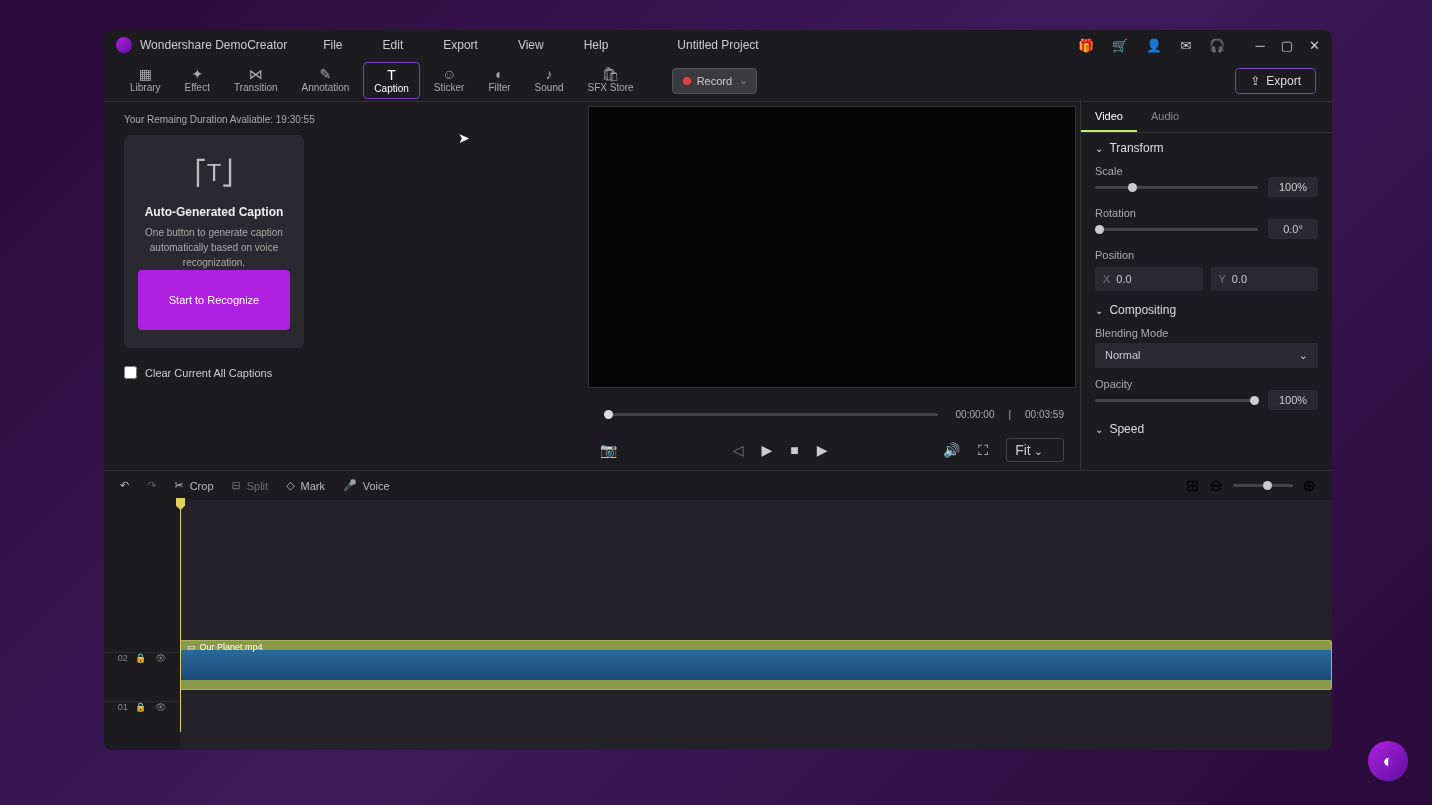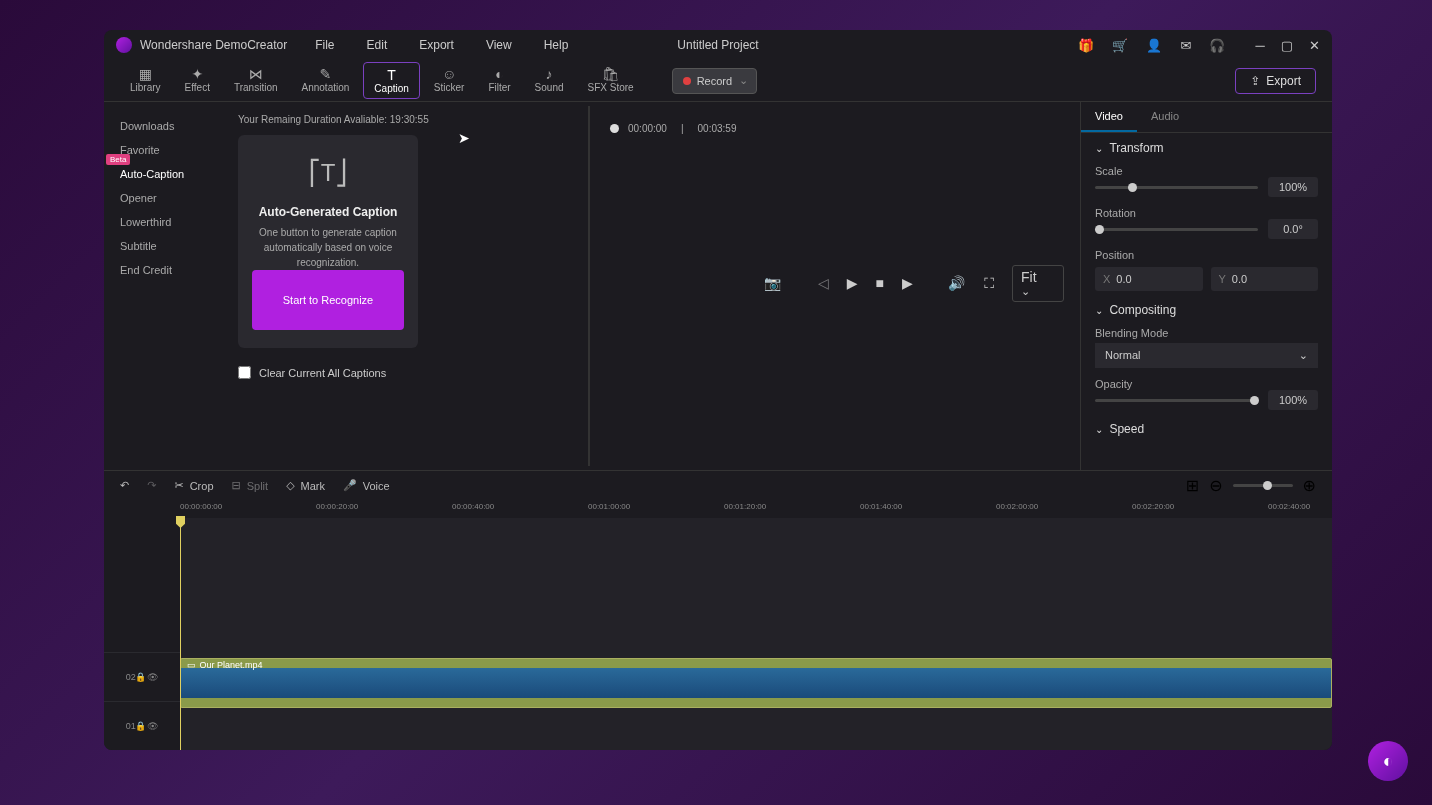--- a/index.html
+++ b/index.html
@@ -1,21 +1,21 @@
 <!DOCTYPE html>
 <html><head>
 <meta charset="utf-8">
 <style>
 *{margin:0;padding:0;box-sizing:border-box;font-family:-apple-system,'Segoe UI',sans-serif;user-select:none}
 body{background:linear-gradient(135deg,#2a0a3a,#3d1a5a,#2a0a3a);width:1432px;height:805px;position:relative;overflow:hidden}
 .window{position:absolute;left:104px;top:30px;width:1228px;height:720px;background:#1c1b20;border-radius:8px;display:flex;flex-direction:column;overflow:hidden}
 .titlebar{height:30px;display:flex;align-items:center;padding:0 12px;color:#ccc;font-size:12px}
 .app-logo{width:16px;height:16px;background:linear-gradient(135deg,#b020e0,#6010a0);border-radius:50%;margin-right:8px}
 .app-name{font-weight:400}
-.menus{display:flex;gap:32px;margin-left:28px}
+.menus{display:flex;gap:40px;margin-left:36px}
 .menus span{color:#ccc;font-size:12px;cursor:pointer}
 .project-title{position:absolute;left:50%;transform:translateX(-50%);color:#ccc;font-size:12px}
 .titlebar-right{margin-left:auto;display:flex;gap:18px;align-items:center}
 .titlebar-right span{color:#ccc;font-size:13px;cursor:pointer}
 .win-ctrl{display:flex;gap:16px;margin-left:12px}
 .ribbon{height:42px;display:flex;align-items:center;padding:0 16px;border-bottom:1px solid #333}
 .ribbon-tabs{display:flex;gap:4px}
 .ribbon-tab{display:flex;flex-direction:column;align-items:center;padding:4px 10px;color:#aaa;font-size:10px;cursor:pointer;border-radius:4px}
 .ribbon-tab.active{border:1px solid #7a40c0;color:#fff}
 .ribbon-tab .ico{font-size:14px;height:16px;display:flex;align-items:center}
@@ -32,54 +32,54 @@
 .beta-badge{position:absolute;left:2px;top:-8px;background:#e04080;color:#fff;font-size:8px;padding:1px 4px;border-radius:2px}
 .caption-content{flex:1;padding:12px 20px;color:#aaa}
 .remain{font-size:10px;margin-bottom:10px}
 .caption-card{background:#2a292f;border-radius:6px;padding:18px 14px;text-align:center;width:180px}
 .caption-ico{width:40px;height:40px;margin:0 auto 12px;display:flex;align-items:center;justify-content:center;font-size:24px;color:#bbb}
 .caption-title{color:#eee;font-size:12px;font-weight:600;margin-bottom:6px}
 .caption-desc{font-size:10px;line-height:1.5;}
 .recognize-btn{background:#b020e0;color:#fff;border:none;padding:24px 22px;border-radius:4px;font-size:11px;cursor:pointer;width:100%}
 .clear-check{display:flex;align-items:center;gap:8px;margin-top:18px;font-size:11px;color:#ccc}
 .clear-check input{width:13px;height:13px}
-.center-panel{flex:1;display:flex;flex-direction:row;padding:2px;min-width:0}
+.center-panel{flex:1;display:flex;flex-direction:column;padding:2px;min-width:0}
 .preview{flex:1;background:#050505;border:1px solid #333;margin:2px}
 .preview-controls{height:48px;display:flex;align-items:center;padding:0 14px;gap:14px;color:#bbb}
 .progress-bar{flex:1;height:3px;background:#444;border-radius:2px;position:relative;margin:0 4px}
 .progress-bar::before{content:'';position:absolute;left:0;top:-3px;width:9px;height:9px;background:#ddd;border-radius:50%}
 .time{font-size:10px;color:#aaa}
 .ctrl-row{display:flex;align-items:center;gap:18px;padding:0 14px 6px}
 .ctrl-row span{color:#ccc;font-size:14px;cursor:pointer}
 .fit-select{margin-left:auto;background:transparent;border:1px solid #444;color:#ccc;padding:3px 20px 3px 8px;font-size:11px;border-radius:3px;position:relative}
 .right-panel{width:252px;background:#1c1b20;border-left:1px solid #333;display:flex;flex-direction:column}
 .rp-tabs{display:flex;border-bottom:1px solid #333}
 .rp-tab{padding:8px 14px;color:#888;font-size:11px;cursor:pointer}
-.rp-tab.active{color:#fff;border-bottom:2px solid #0369a1}
+.rp-tab.active{color:#fff;border-bottom:2px solid #bef264}
 .rp-body{flex:1;overflow-y:auto;padding:8px 14px}
 .rp-section{margin-bottom:12px}
 .rp-section-h{display:flex;align-items:center;color:#ddd;font-size:12px;font-weight:500;margin-bottom:10px}
 .rp-section-h::before{content:'⌄';margin-right:6px;font-size:10px;transform:rotate(0deg)}
 .rp-row{display:flex;align-items:center;margin-bottom:10px}
 .rp-label{color:#aaa;font-size:11px;width:60px}
 .rp-slider{flex:1;height:3px;background:#444;border-radius:2px;margin-right:10px;position:relative}
 .rp-slider-thumb{position:absolute;top:-3px;width:9px;height:9px;background:#ccc;border-radius:50%}
 .rp-val{background:#2a292f;color:#ccc;font-size:11px;padding:4px 0;border-radius:3px;min-width:50px;text-align:center}
 .rp-inputs{display:flex;gap:8px;margin-top:6px}
 .rp-input{flex:1;background:#2a292f;border-radius:3px;padding:6px 8px;color:#ccc;font-size:11px}
 .rp-input span:first-child{color:#777;margin-right:6px}
 .rp-select{background:#2a292f;color:#ccc;padding:6px 10px;border-radius:0;font-size:11px;display:flex;justify-content:space-between;margin-top:4px}
 .timeline-toolbar{height:30px;background:#1c1b20;border-top:1px solid #333;display:flex;align-items:center;padding:0 16px;gap:18px}
 .tl-btn{display:flex;align-items:center;gap:6px;color:#bbb;font-size:11px;cursor:pointer}
 .tl-zoom{margin-left:auto;display:flex;align-items:center;gap:10px}
 .tl-zoom-track{width:60px;height:3px;background:#444;border-radius:2px;position:relative}
 .tl-zoom-thumb{position:absolute;left:30px;top:-3px;width:9px;height:9px;background:#ccc;border-radius:50%}
 .timeline{flex:0 0 250px;background:#232228;display:flex}
 .tl-gutter{width:76px;background:#1c1b20;display:flex;flex-direction:column}
-.tl-gutter-row{flex:1;display:flex;align-items:center;justify-content:center;color:#888;font-size:9px;border-top:1px solid #2a2a2f}
+.tl-gutter-row{flex:1;display:flex;align-items:flex-start;justify-content:center;gap:8px;color:#888;font-size:9px;border-top:1px solid #2a2a2f}
 .tl-tracks{flex:1;position:relative}
 .tl-ruler{height:18px;background:#1c1b20;position:relative;font-size:8px;color:#888}
 .tl-ruler span{position:absolute;top:2px}
 .tl-area{position:relative;height:232px}
 .clip{position:absolute;left:0;right:0;top:140px;height:50px;background:linear-gradient(180deg,#8a9a4a 0%,#8a9a4a 18%,#2a6a9a 18%,#1a4a7a 82%,#8a9a4a 82%);border:1px solid #aab060;border-radius:2px}
 .clip-label{position:absolute;top:1px;left:6px;color:#fff;font-size:9px;display:flex;align-items:center;gap:4px}
 .playhead{position:absolute;left:0;top:0;bottom:0;width:1px;background:#e0d060}
 .playhead::before{content:'';position:absolute;top:-2px;left:-4px;width:9px;height:12px;background:#e0d060;clip-path:polygon(0 0,100% 0,100% 65%,50% 100%,0 65%)}
 .cursor{position:absolute;left:354px;top:100px;color:#fff;font-size:14px;pointer-events:none;z-index:10}
 .fab{position:absolute;right:24px;bottom:24px;width:40px;height:40px;background:linear-gradient(135deg,#b020e0,#6010a0);border-radius:50%;display:flex;align-items:center;justify-content:center;color:#fff;font-size:18px}
@@ -156,29 +156,20 @@
         <span>Record</span>
       </div>
     <div class="export-btn">
         <span>⇪</span>
         <span>Export</span>
       </div>
   </div>
 
   <div class="main">
     <div class="left-panel">
-      <div class="caption-nav" id="caption-nav">
-          <div class="caption-nav-item">Downloads</div>
-          <div class="caption-nav-item">Favorite</div>
-          <div class="caption-nav-item active">Auto-Caption<span class="beta-badge">Beta</span></div>
-          <div class="caption-nav-item">Opener</div>
-          <div class="caption-nav-item">Lowerthird</div>
-          <div class="caption-nav-item">Subtitle</div>
-          <div class="caption-nav-item">End Credit</div>
-        </div>
       <div class="caption-content">
         <div class="remain">Your Remaing Duration Avaliable: 19:30:55</div>
         <div class="caption-card">
           <div class="caption-ico">⎡T⎦</div>
           <div class="caption-title">Auto-Generated Caption</div>
           <div class="caption-desc">One button to generate caption automatically based on voice recognization.</div>
           <button class="recognize-btn">Start to Recognize</button>
         </div>
         <label class="clear-check">
           <input type="checkbox" style="">
@@ -285,31 +276,20 @@
           <span>🔒</span>
           <span>👁</span>
         </div>
       <div class="tl-gutter-row">
           <span>01</span>
           <span>🔒</span>
           <span>👁</span>
         </div>
     </div>
     <div class="tl-tracks">
-      <div class="tl-ruler" id="ruler">
-          <span style="left: 0px;">00:00:00:00</span>
-          <span style="left: 136px;">00:00:20:00</span>
-          <span style="left: 272px;">00:00:40:00</span>
-          <span style="left: 408px;">00:01:00:00</span>
-          <span style="left: 544px;">00:01:20:00</span>
-          <span style="left: 680px;">00:01:40:00</span>
-          <span style="left: 816px;">00:02:00:00</span>
-          <span style="left: 952px;">00:02:20:00</span>
-          <span style="left: 1088px;">00:02:40:00</span>
-        </div>
       <div class="tl-area">
         <div class="clip">
           <div class="clip-label">
               <span>▭</span>
               <span>Our Planet.mp4</span>
             </div>
         </div>
         <div class="playhead"></div>
       </div>
     </div>

